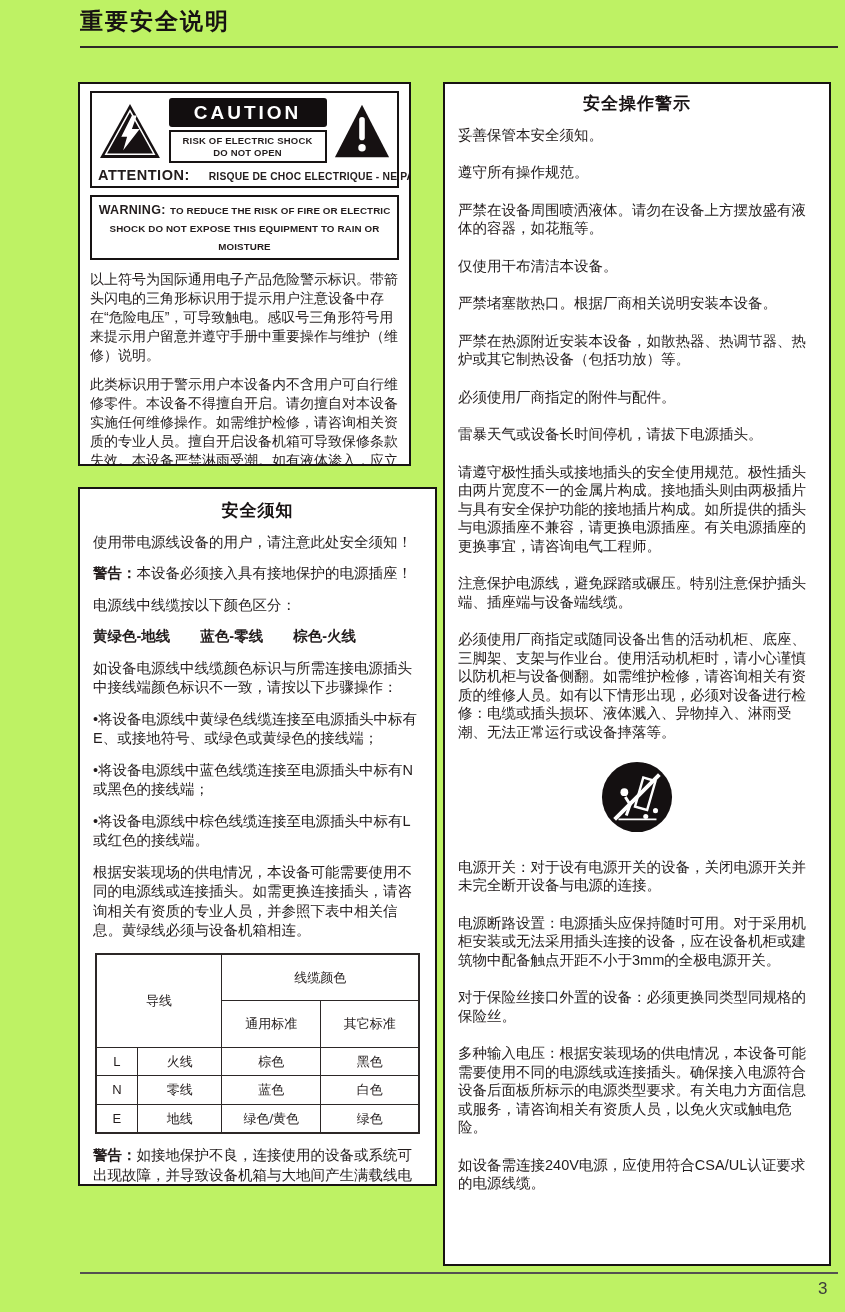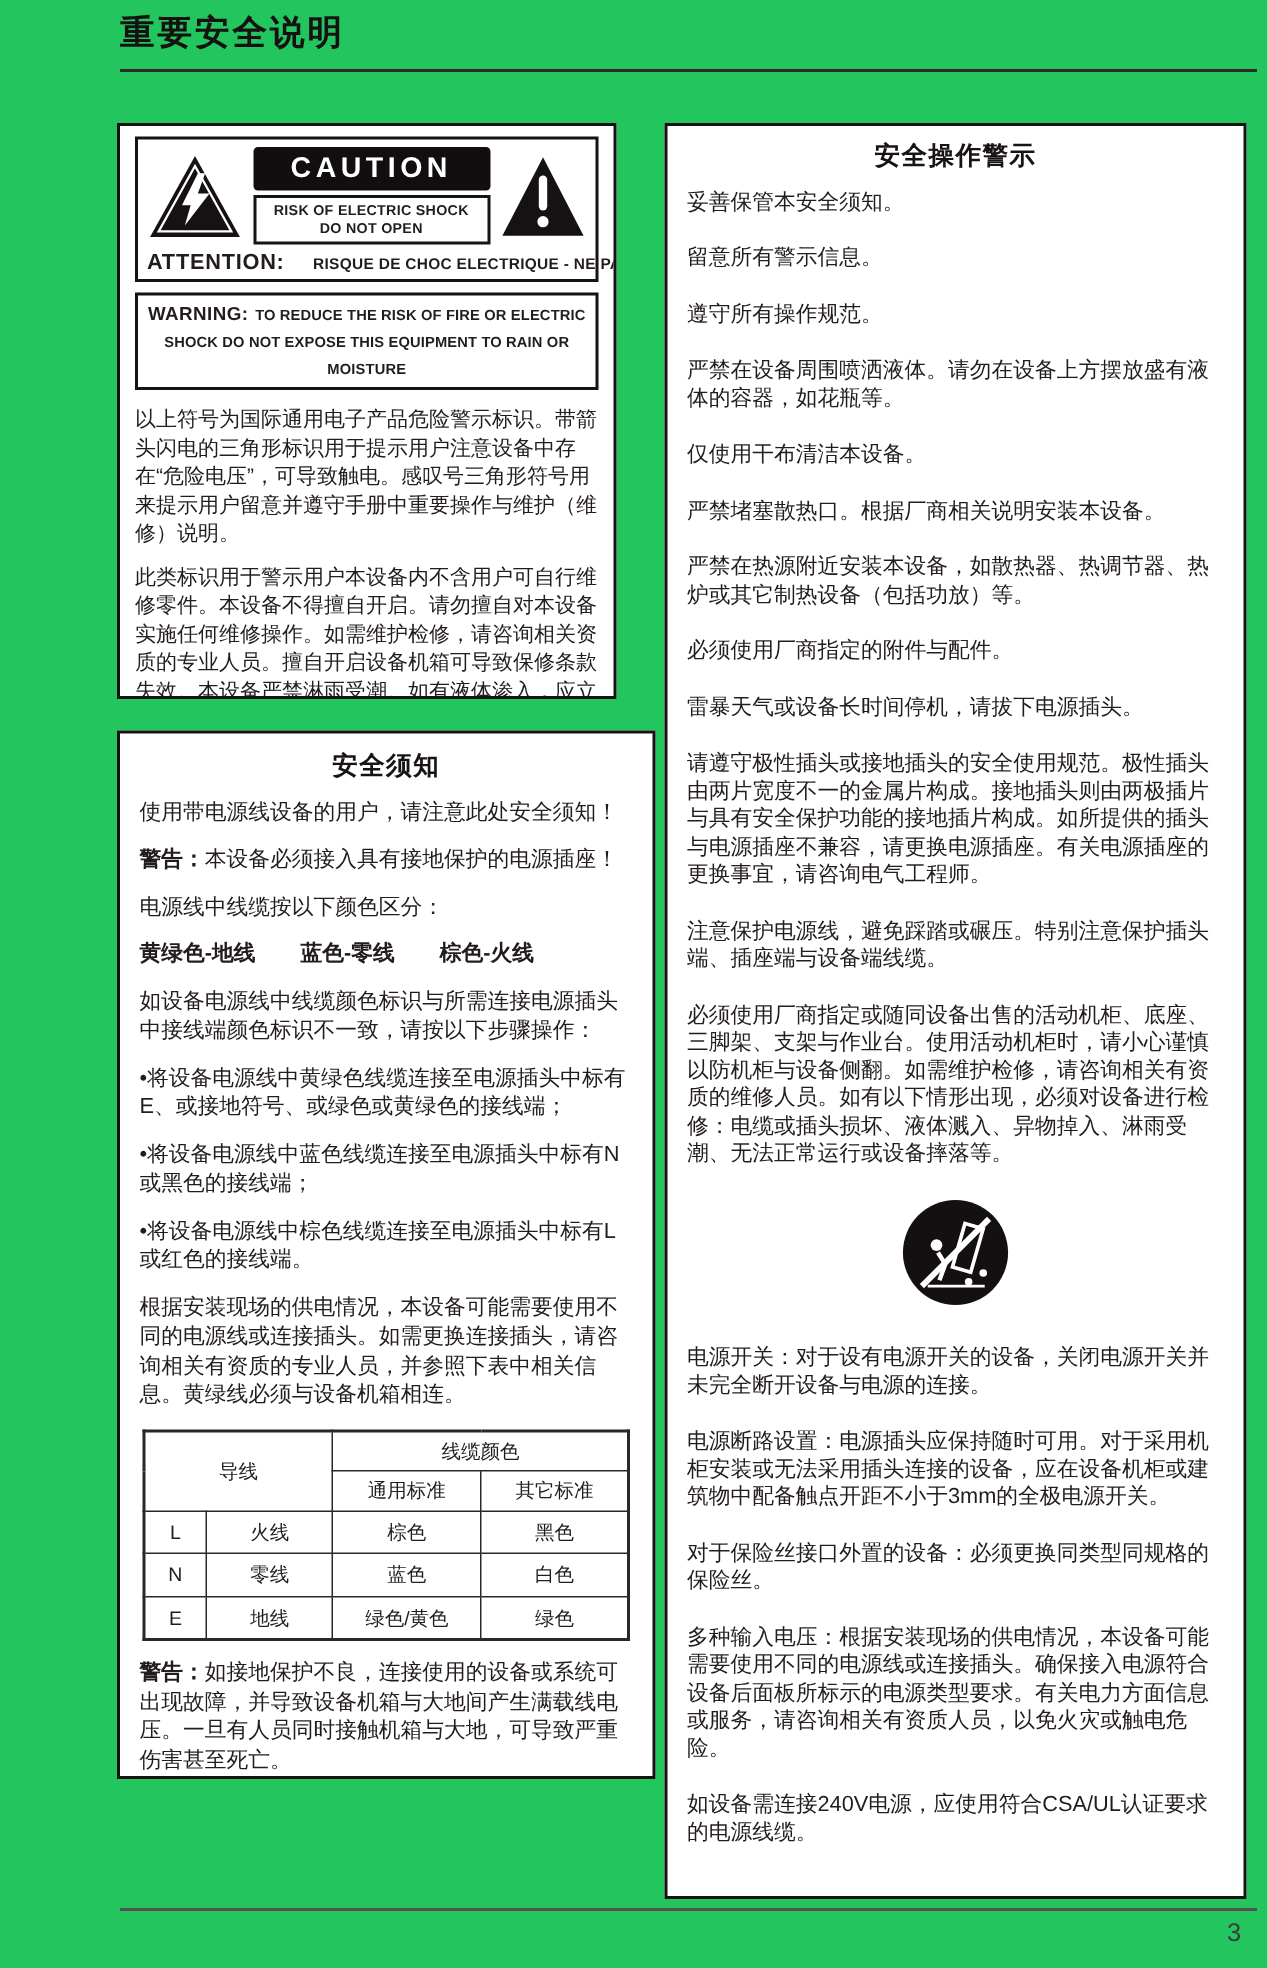--- a/index.html
+++ b/index.html
@@ -2,21 +2,21 @@
 <html><head>
 <meta charset="utf-8">
 <style>
   * { box-sizing: border-box; margin: 0; padding: 0; }
   html,body { background:#ffffff; }
   body {
     width: 845px; height: 1312px;
     font-family: "Liberation Sans", "DejaVu Sans", sans-serif;
     color: #221c1c;
   }
-  .page { position: relative; width: 845px; height: 1312px; background: #22c55e; overflow: hidden; }
+  .page { position: relative; width: 845px; height: 1312px; background: #bef264; overflow: hidden; }
 
   .page-title {
     position: absolute; left: 80px; top: 6px;
     font-size: 23px; font-weight: bold; letter-spacing: 2px; color: #171212;
   }
   .title-rule { position: absolute; left: 80px; top: 46px; width: 758px; height: 2px; background: #2e2928; }
 
   .box {
     position: absolute; border: 2px solid #171313; background: #fff; overflow: hidden;
   }
@@ -50,21 +50,21 @@
 
   .box2 p { margin-bottom: 12px; }
   .box2 .legend { display: flex; gap: 30px; font-weight: bold; margin-bottom: 12px; }
   .b { font-weight: bold; margin-top: 16px; }
 
   table.cable {
     border-collapse: collapse; width: 99%; margin: 2px auto 12px;
     font-size: 13px; text-align: center; border: 2px solid #2c2726;
   }
   table.cable th, table.cable td { border: 1px solid #2c2726; font-weight: normal; }
-  table.cable th { padding: 3px 2px; height: 21px; }
+  table.cable th { padding: 13px 2px; height: 21px; }
   table.cable td { padding: 4px 2px; height: 25px; }
 
   .box3 p { margin-bottom: 19px; }
   .box3 p.last { margin-bottom: 0; }
   .cart-wrap { text-align: center; margin: 0 0 19px; }
 
   .footer-rule { position: absolute; left: 80px; top: 1272px; width: 758px; height: 2px; background: #555150; }
   .page-number { position: absolute; left: 818px; top: 1279px; font-size: 17px; color: #3c3c3c; }
 </style>
 </head>
@@ -167,21 +167,20 @@
       </table>
 
     <p>
       <span class="b">警告：</span><span>如接地保护不良，连接使用的设备或系统可出现故障，并导致设备机箱与大地间产生满载线电压。一旦有人员同时接触机箱与大地，可导致严重伤害甚至死亡。</span>
     </p>
   </section>
 
   <section class="box box3">
     <h2>安全操作警示</h2>
     <p>妥善保管本安全须知。</p>
-    <p>留意所有警示信息。</p>
     <p>遵守所有操作规范。</p>
     <p>严禁在设备周围喷洒液体。请勿在设备上方摆放盛有液体的容器，如花瓶等。</p>
     <p>仅使用干布清洁本设备。</p>
     <p>严禁堵塞散热口。根据厂商相关说明安装本设备。</p>
     <p>严禁在热源附近安装本设备，如散热器、热调节器、热炉或其它制热设备（包括功放）等。</p>
     <p>必须使用厂商指定的附件与配件。</p>
     <p>雷暴天气或设备长时间停机，请拔下电源插头。</p>
     <p>请遵守极性插头或接地插头的安全使用规范。极性插头由两片宽度不一的金属片构成。接地插头则由两极插片与具有安全保护功能的接地插片构成。如所提供的插头与电源插座不兼容，请更换电源插座。有关电源插座的更换事宜，请咨询电气工程师。</p>
     <p>注意保护电源线，避免踩踏或碾压。特别注意保护插头端、插座端与设备端线缆。</p>
     <p>必须使用厂商指定或随同设备出售的活动机柜、底座、三脚架、支架与作业台。使用活动机柜时，请小心谨慎以防机柜与设备侧翻。如需维护检修，请咨询相关有资质的维修人员。如有以下情形出现，必须对设备进行检修：电缆或插头损坏、液体溅入、异物掉入、淋雨受潮、无法正常运行或设备摔落等。</p>

